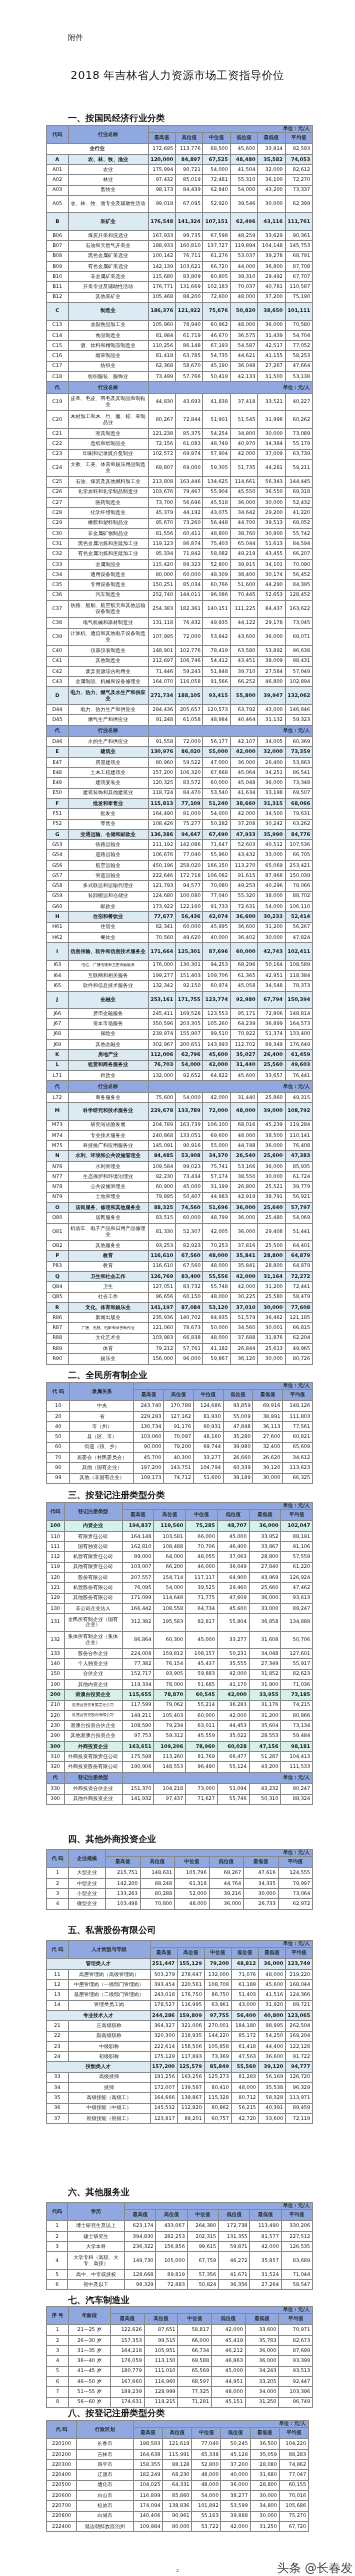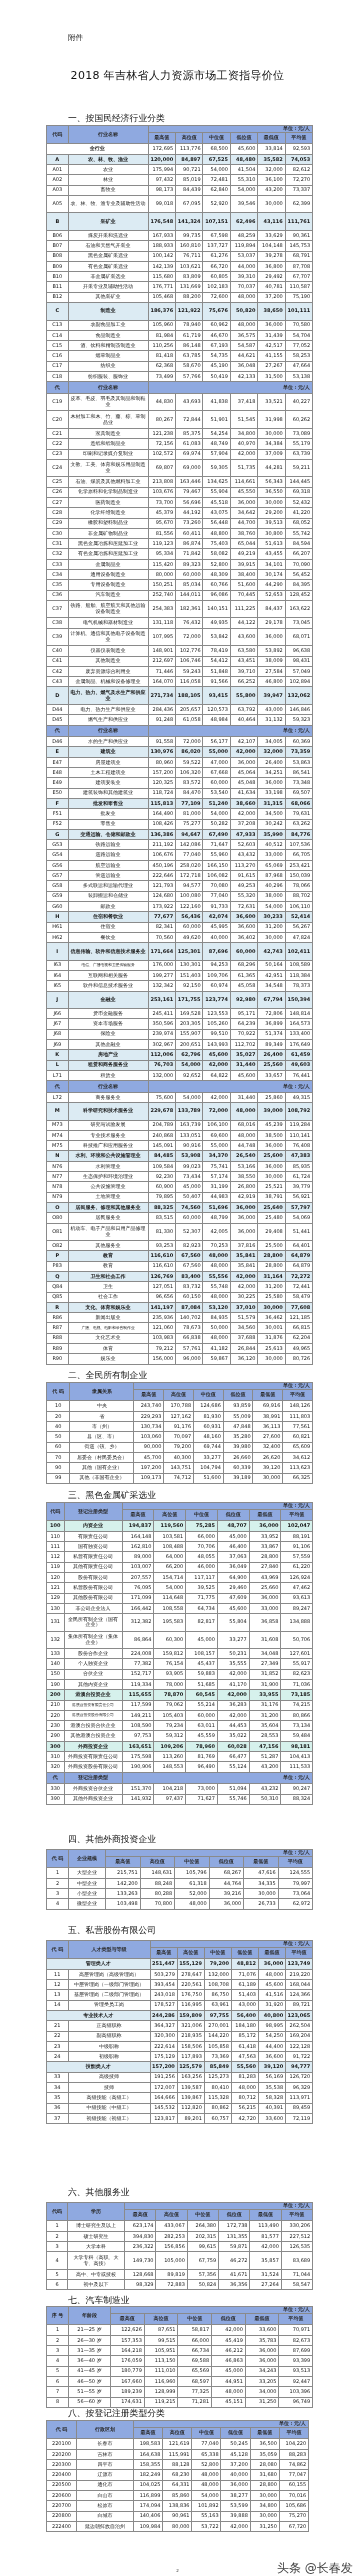--- a/index.html
+++ b/index.html
@@ -1,21 +1,21 @@
 <!DOCTYPE html>
 <html style="font-size:9.4px"><head>
 <meta charset="utf-8">
 <style>
   * { margin: 0; padding: 0; box-sizing: border-box; }
   html, body { width: 355px; background: #ffffff; }
   body { font-family: "DejaVu Sans", "Liberation Sans", sans-serif; color: #1a1a1a; position: relative; height: 2576px; }
   .page { position: absolute; left: 0; top: 0; width: 355px; }
   .attach { position: absolute; left: 68px; top: 33px; font-size: 7.6px; color: #222; }
   .doc-title { position: absolute; left: 0; width: 355px; top: 68px; text-align: center; font-size: 11px; letter-spacing: 0.3px; color: #111; }
-  .sec-title { position: absolute; left: 68px; font-size: 8.8px; color: #111; }
+  .sec-title { position: absolute; left: 68px; font-size: 8.8px; color: #111; font-weight: bold; }
   table.t { position: absolute; left: 46px; width: 267px; border-collapse: collapse; table-layout: fixed; font-size: 5px; }
   table.t td, table.t th { border: 0.6px solid #8a8a8a; text-align: center; vertical-align: middle; padding: 0 1.2px; line-height: 1.15; overflow: hidden; }
   table.t th { background: #8fa9e0; font-weight: bold; color: #2a2a2a; }
   table.t td.num { text-align: right; padding-right: 1.8px; }
   table.t tr.unit th.unit { text-align: right; padding-right: 2.3px; }
   table.t tr.r td { height: 10.3px; }
   table.t tr.r2 td { height: 17.5px; }
   table.t tr.grp td { background: #dcebf3; font-weight: bold; }
   table.t tr.grp2 td { background: #d6f1ec; font-weight: bold; }
   table.t tr.hdr-rep th { background: #8fa9e0; height: 11.7px; }
@@ -1239,21 +1239,21 @@
           <td class="num">109,173</td>
           <td class="num">74,712</td>
           <td class="num">51,600</td>
           <td class="num">39,189</td>
           <td class="num">30,000</td>
           <td class="num">66,325</td>
         </tr>
       </tbody>
     </table>
 
-  <div class="sec-title" style="top:1490px">三、黑色金属矿采选业</div>
+  <div class="sec-title" style="top:1490px">三、按登记注册类型分类</div>
   <table class="t" style="top:1502px">
       <colgroup>
         <col style="width:17.5px">
         <col style="width:58px">
         <col>
         <col>
         <col>
         <col>
         <col>
         <col>

